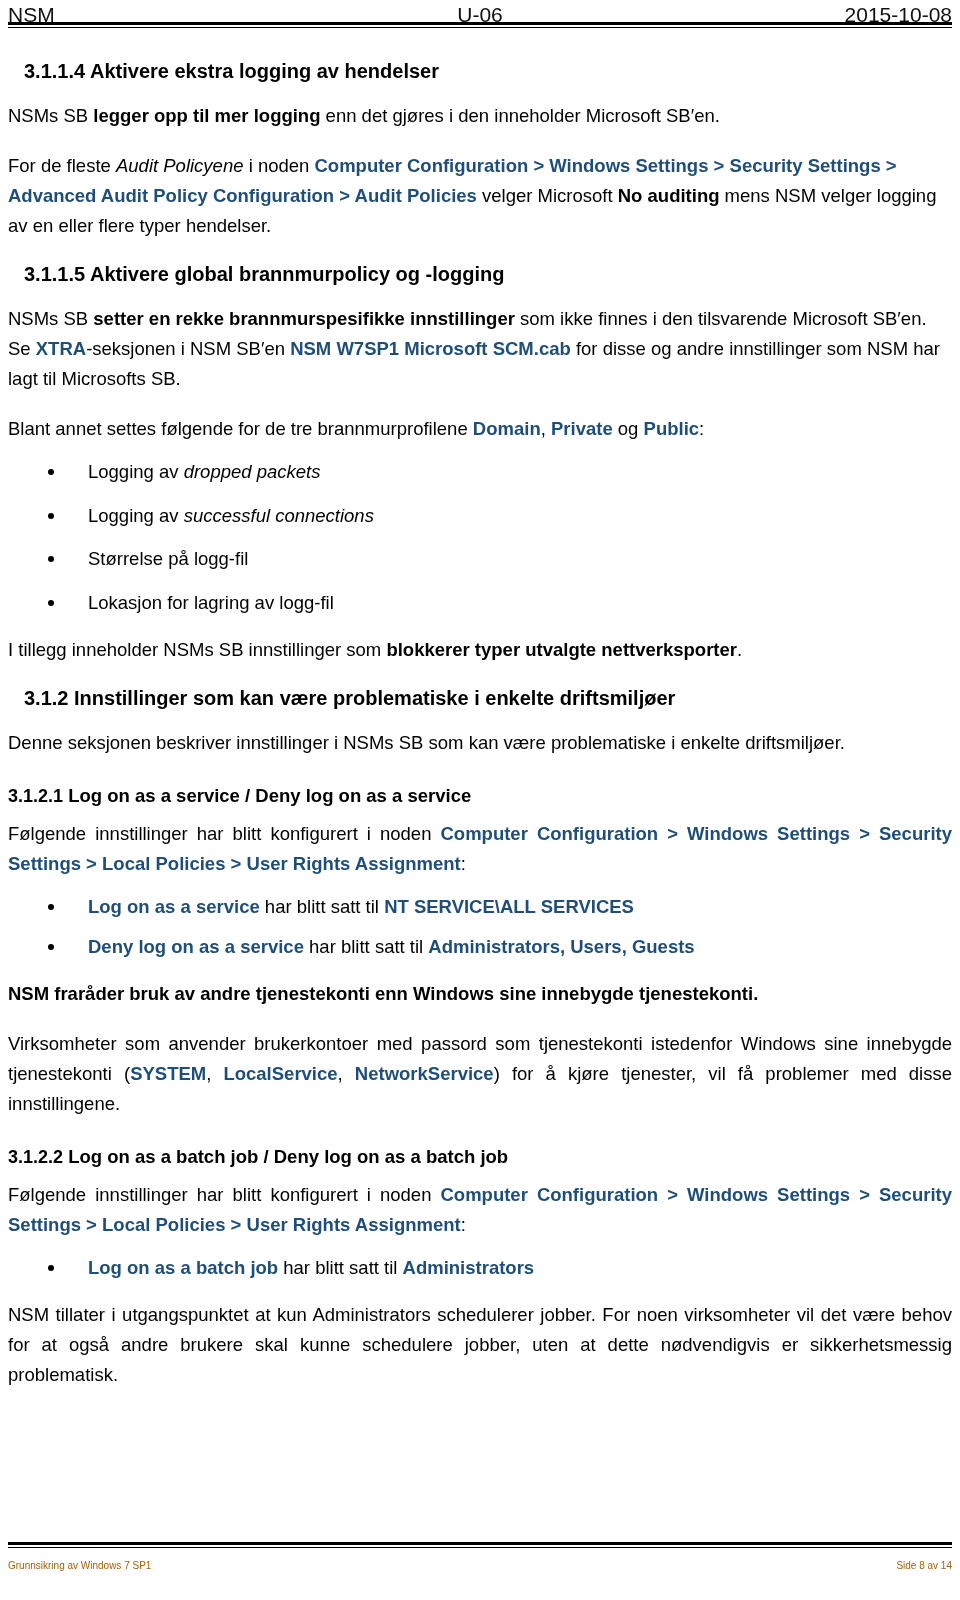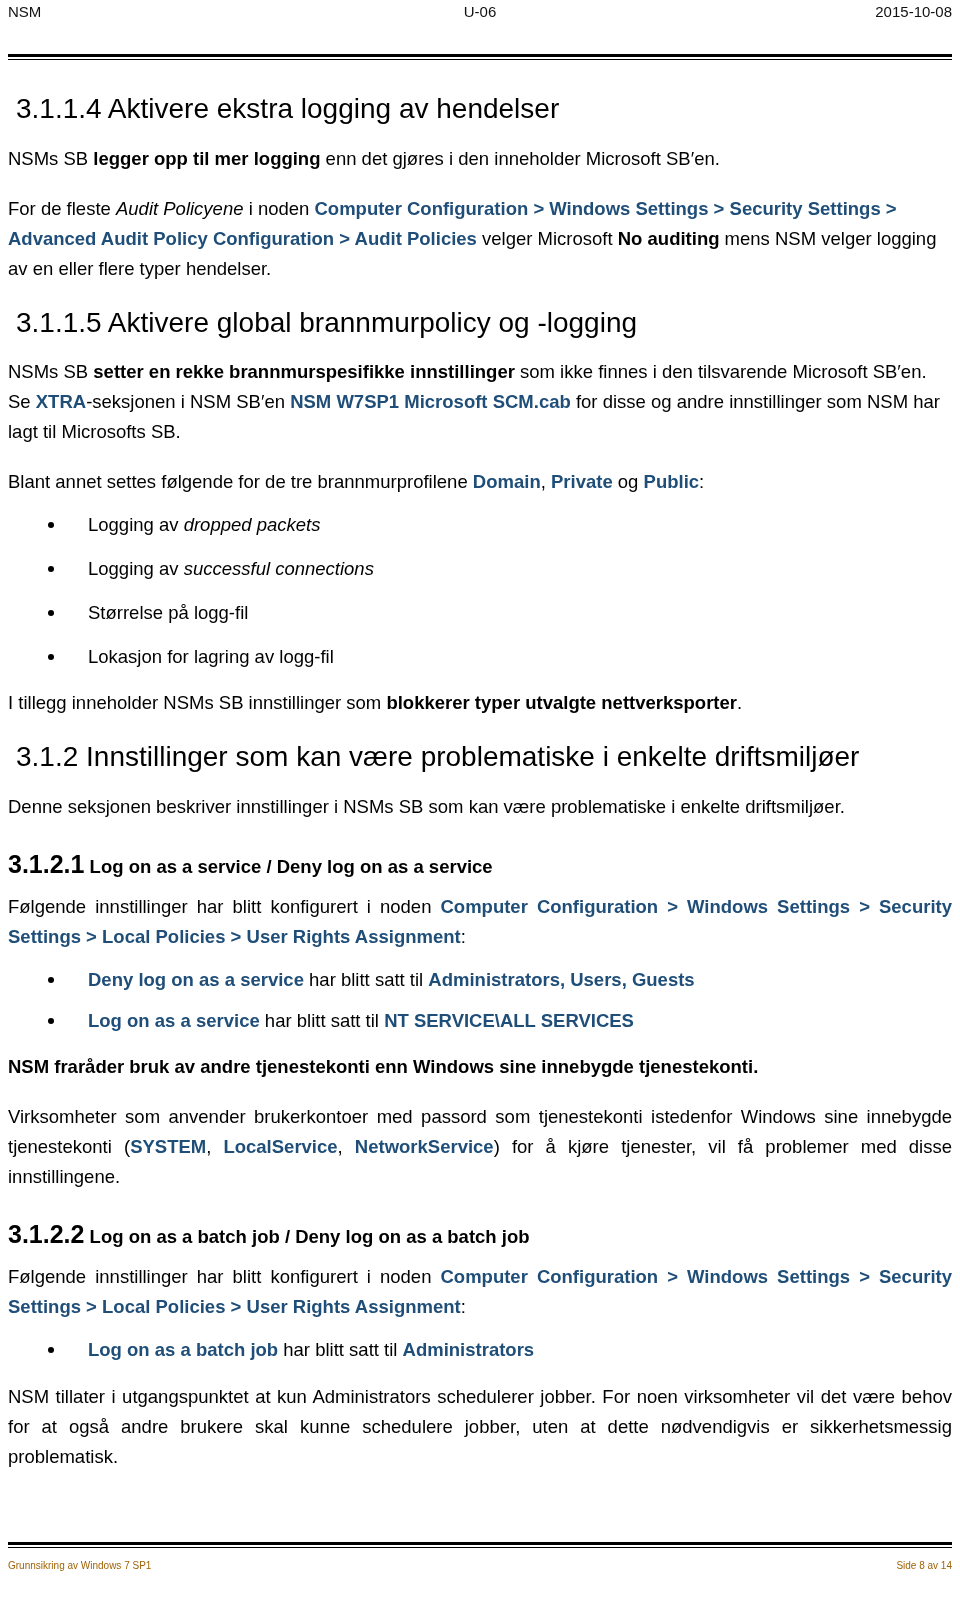--- a/index.html
+++ b/index.html
@@ -19,22 +19,22 @@
     position: relative;
     width: 960px;
     height: 1600px;
     box-sizing: border-box;
     padding: 0 8px;
   }
 
   
   .doc-header {
     position: relative;
-    height: 54px;
-    font-size: 15px;
+    height: 22px;
+    font-size: 21px;
     color: #111;
   }
   .doc-header .hdr-left {
     position: absolute;
     left: 0;
     top: 3px;
   }
   .doc-header .hdr-center {
     position: absolute;
     left: 0;
@@ -54,32 +54,32 @@
     margin: 0 0 0 0;
   }
 
   
   .content {
     padding-top: 30px;
     font-size: 18.5px;
     line-height: 1.62;
   }
   h2.sec {
-    font-size: 28px;
-    font-weight: normal;
-    margin: 0 0 16px 8px;
+    font-size: 20px;
+    font-weight: bold;
+    margin: 0 0 16px 16px;
     line-height: 1.35;
   }
   h3.sub {
     font-size: 18.5px;
     font-weight: bold;
     margin: 26px 0 10px 0;
     line-height: 1.35;
   }
-  h3.sub .num { font-size: 25px; }
+  h3.sub .num { font-size: 18px; }
 
   p.para {
     margin: 0 0 20px 0;
   }
   p.para.justify { text-align: justify; }
   p.tight { margin-bottom: 14px; }
 
   .blue { color: #1F4E79; font-weight: bold; }
   .bld { font-weight: bold; }
   .ital { font-style: italic; }
@@ -165,22 +165,22 @@
     <p class="para"><span></span><span>I tillegg inneholder NSMs SB innstillinger som </span><span class="bld">blokkerer typer utvalgte nettverksporter</span><span>.</span></p>
 
     <h2 class="sec">3.1.2 Innstillinger som kan være problematiske i enkelte driftsmiljøer</h2>
     <p class="para">Denne seksjonen beskriver innstillinger i NSMs SB som kan være problematiske i enkelte driftsmiljøer.</p>
 
     <h3 class="sub"><span class="num">3.1.2.1</span><span> Log on as a service / Deny log on as a service</span></h3>
 
     <p class="para justify tight"><span>Følgende innstillinger har blitt konfigurert i noden </span><span class="blue">Computer Configuration &gt; Windows Settings &gt; Security Settings &gt; Local Policies &gt; User Rights Assignment</span><span>:</span></p>
 
     <ul class="bul tightlist">
+      <li><span class="blue">Log on as a service</span><span> har blitt satt til </span><span class="blue">NT SERVICE\ALL SERVICES</span></li>
       <li><span class="blue">Deny log on as a service</span><span> har blitt satt til </span><span class="blue">Administrators, Users, Guests</span></li>
-      <li><span class="blue">Log on as a service</span><span> har blitt satt til </span><span class="blue">NT SERVICE\ALL SERVICES</span></li>
     </ul>
 
     <p class="para bld">NSM fraråder bruk av andre tjenestekonti enn Windows sine innebygde tjenestekonti.</p>
 
     <p class="para justify"><span>Virksomheter som anvender brukerkontoer med passord som tjenestekonti istedenfor Windows sine innebygde tjenestekonti (</span><span class="blue">SYSTEM</span><span>, </span><span class="blue">LocalService</span><span>, </span><span class="blue">NetworkService</span><span>) for å kjøre tjenester, vil få problemer med disse innstillingene.</span></p>
 
     <h3 class="sub"><span class="num">3.1.2.2</span><span> Log on as a batch job / Deny log on as a batch job</span></h3>
 
     <p class="para justify tight"><span>Følgende innstillinger har blitt konfigurert i noden </span><span class="blue">Computer Configuration &gt; Windows Settings &gt; Security Settings &gt; Local Policies &gt; User Rights Assignment</span><span>:</span></p>
 

